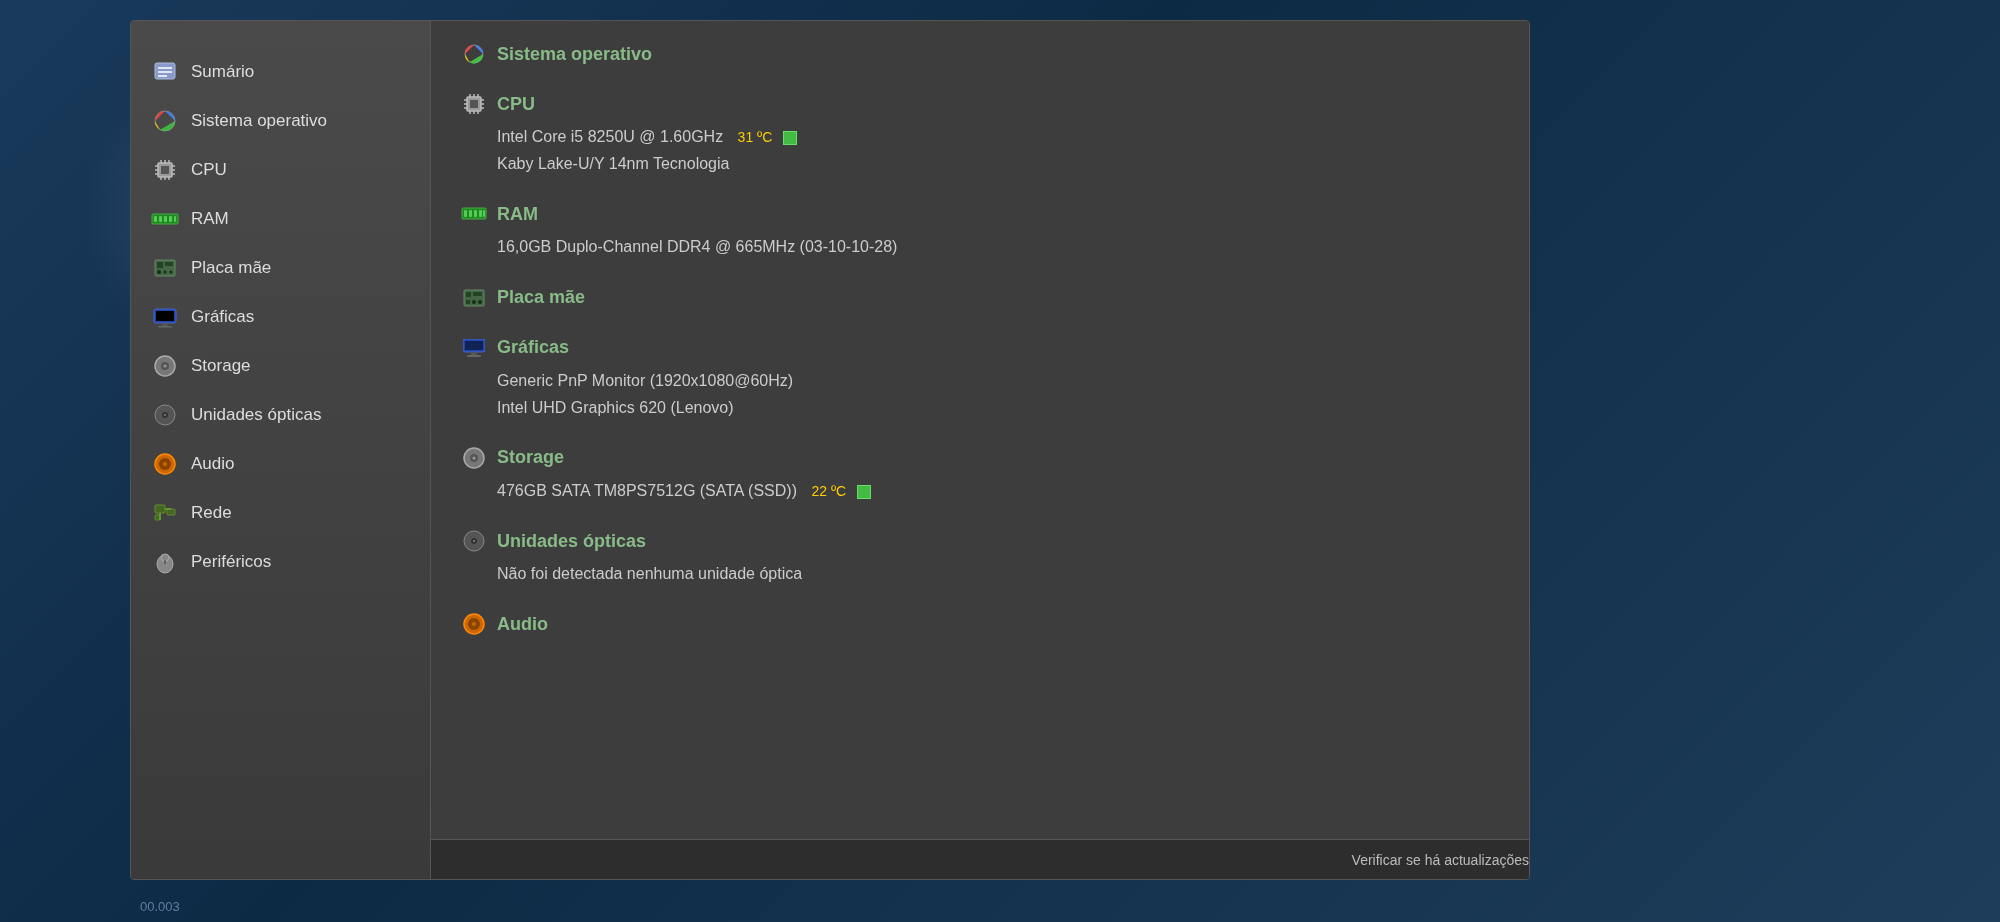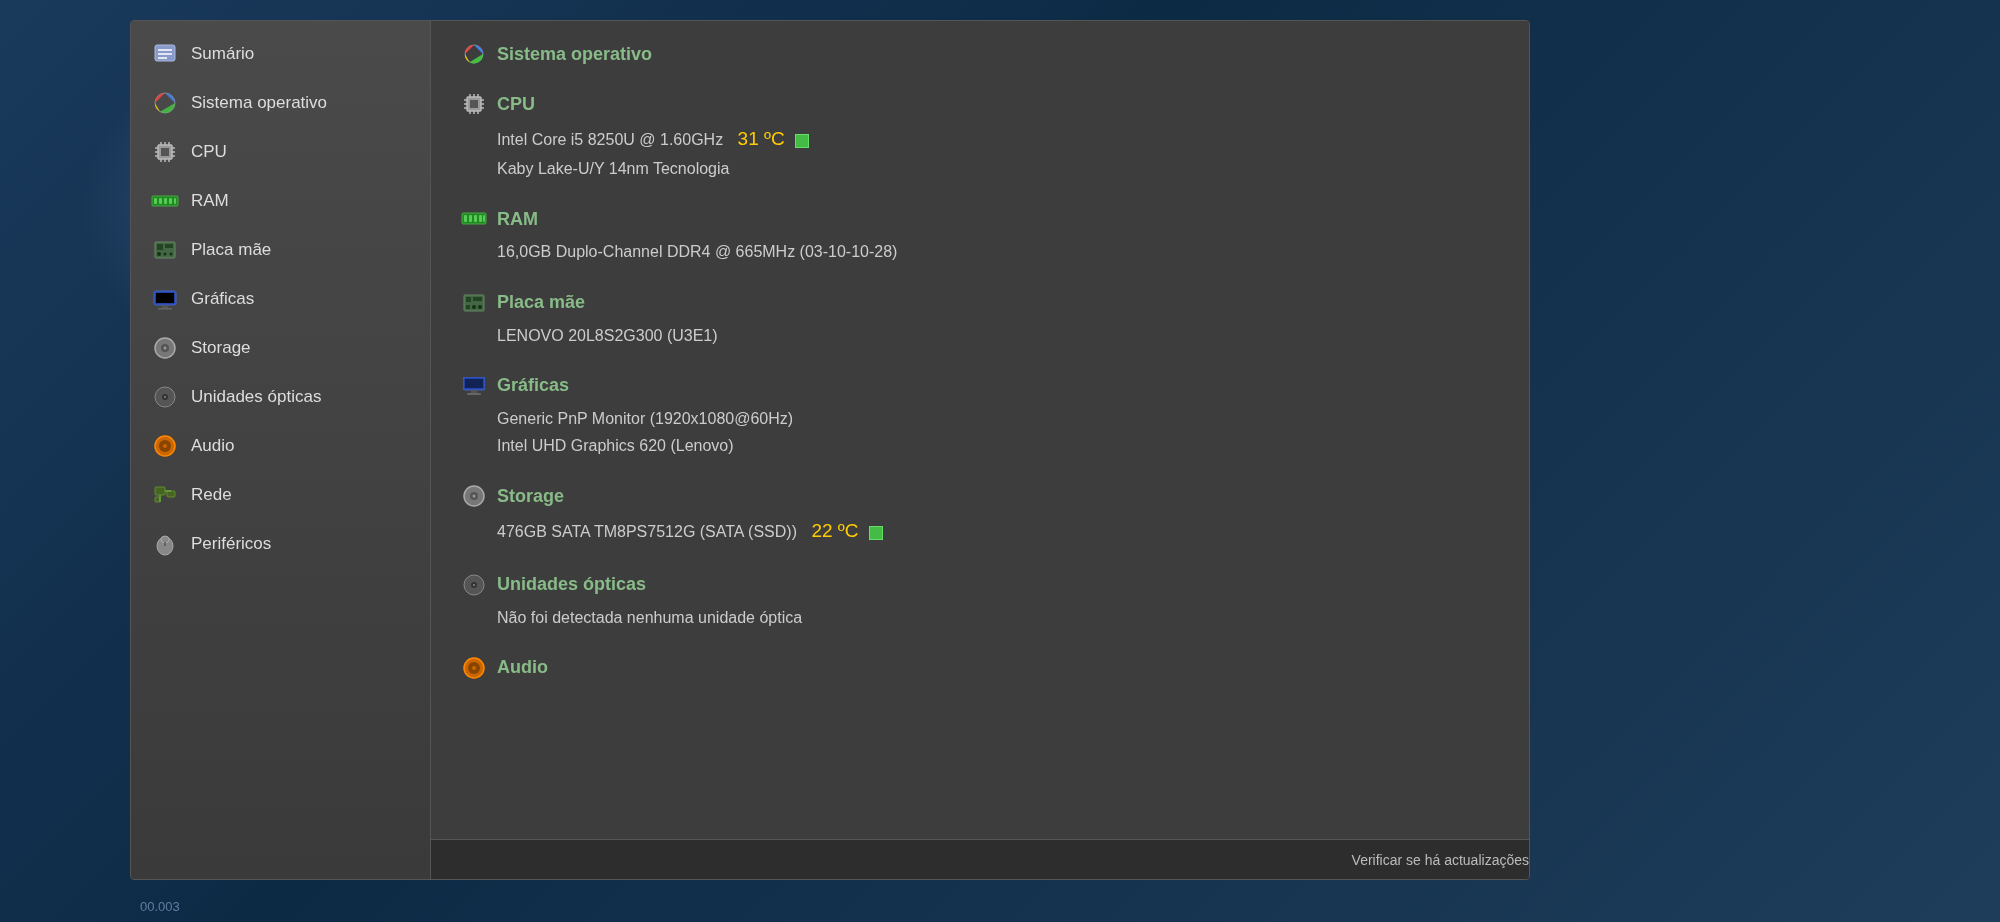--- a/index.html
+++ b/index.html
@@ -29,21 +29,21 @@
 
     
     .sidebar {
       position: absolute;
       top: 0;
       left: 0;
       width: 300px;
       height: 100%;
       background: linear-gradient(180deg, #4a4a4a 0%, #3a3a3a 100%);
       border-right: 1px solid #555;
-      padding-top: 8px;
+      padding-top: 26px;
     }
 
     .sidebar-item {
       display: flex;
       align-items: center;
       padding: 10px 16px;
       cursor: pointer;
       color: #ddd;
       font-size: 17px;
       gap: 12px;
@@ -112,21 +112,21 @@
 
     .section-detail {
       color: #cccccc;
       font-size: 16px;
       padding-left: 36px;
       line-height: 1.7;
     }
 
     .temp-badge {
       color: #ffcc00;
-      font-size: 19px;
+      font-size: 14px;
       margin-left: 10px;
     }
 
     .temp-icon {
       display: inline-block;
       width: 14px;
       height: 14px;
       background: #44bb44;
       border: 1px solid #66dd66;
       margin-left: 6px;
@@ -404,23 +404,20 @@
             <rect x="1" y="3" width="20" height="16" rx="1" fill="#446644" stroke="#668866" stroke-width="1"></rect>
             <rect x="3" y="5" width="5" height="5" fill="#224422"></rect>
             <rect x="10" y="5" width="9" height="4" fill="#224422"></rect>
             <rect x="3" y="13" width="4" height="4" fill="#224422"></rect>
             <circle cx="11" cy="15" r="2" fill="#113311"></circle>
             <circle cx="17" cy="15" r="2" fill="#113311"></circle>
           </svg>
         </div>
         <span class="section-title">Placa mãe</span>
       </div>
-      <div class="section-detail">
-        <span>LENOVO 20L8S2G300 (U3E1)</span>
-      </div>
     </div>
 
     <div class="section">
       <div class="section-header">
         <div class="section-icon">
           <svg width="22" height="18" viewBox="0 0 22 18">
             <rect x="0" y="0" width="22" height="13" rx="2" fill="#2244aa" stroke="#4466cc" stroke-width="1"></rect>
             <rect x="2" y="2" width="18" height="9" fill="#112255"></rect>
             <rect x="8" y="13" width="6" height="3" fill="#555"></rect>
             <rect x="4" y="16" width="14" height="2" fill="#666" rx="1"></rect>

